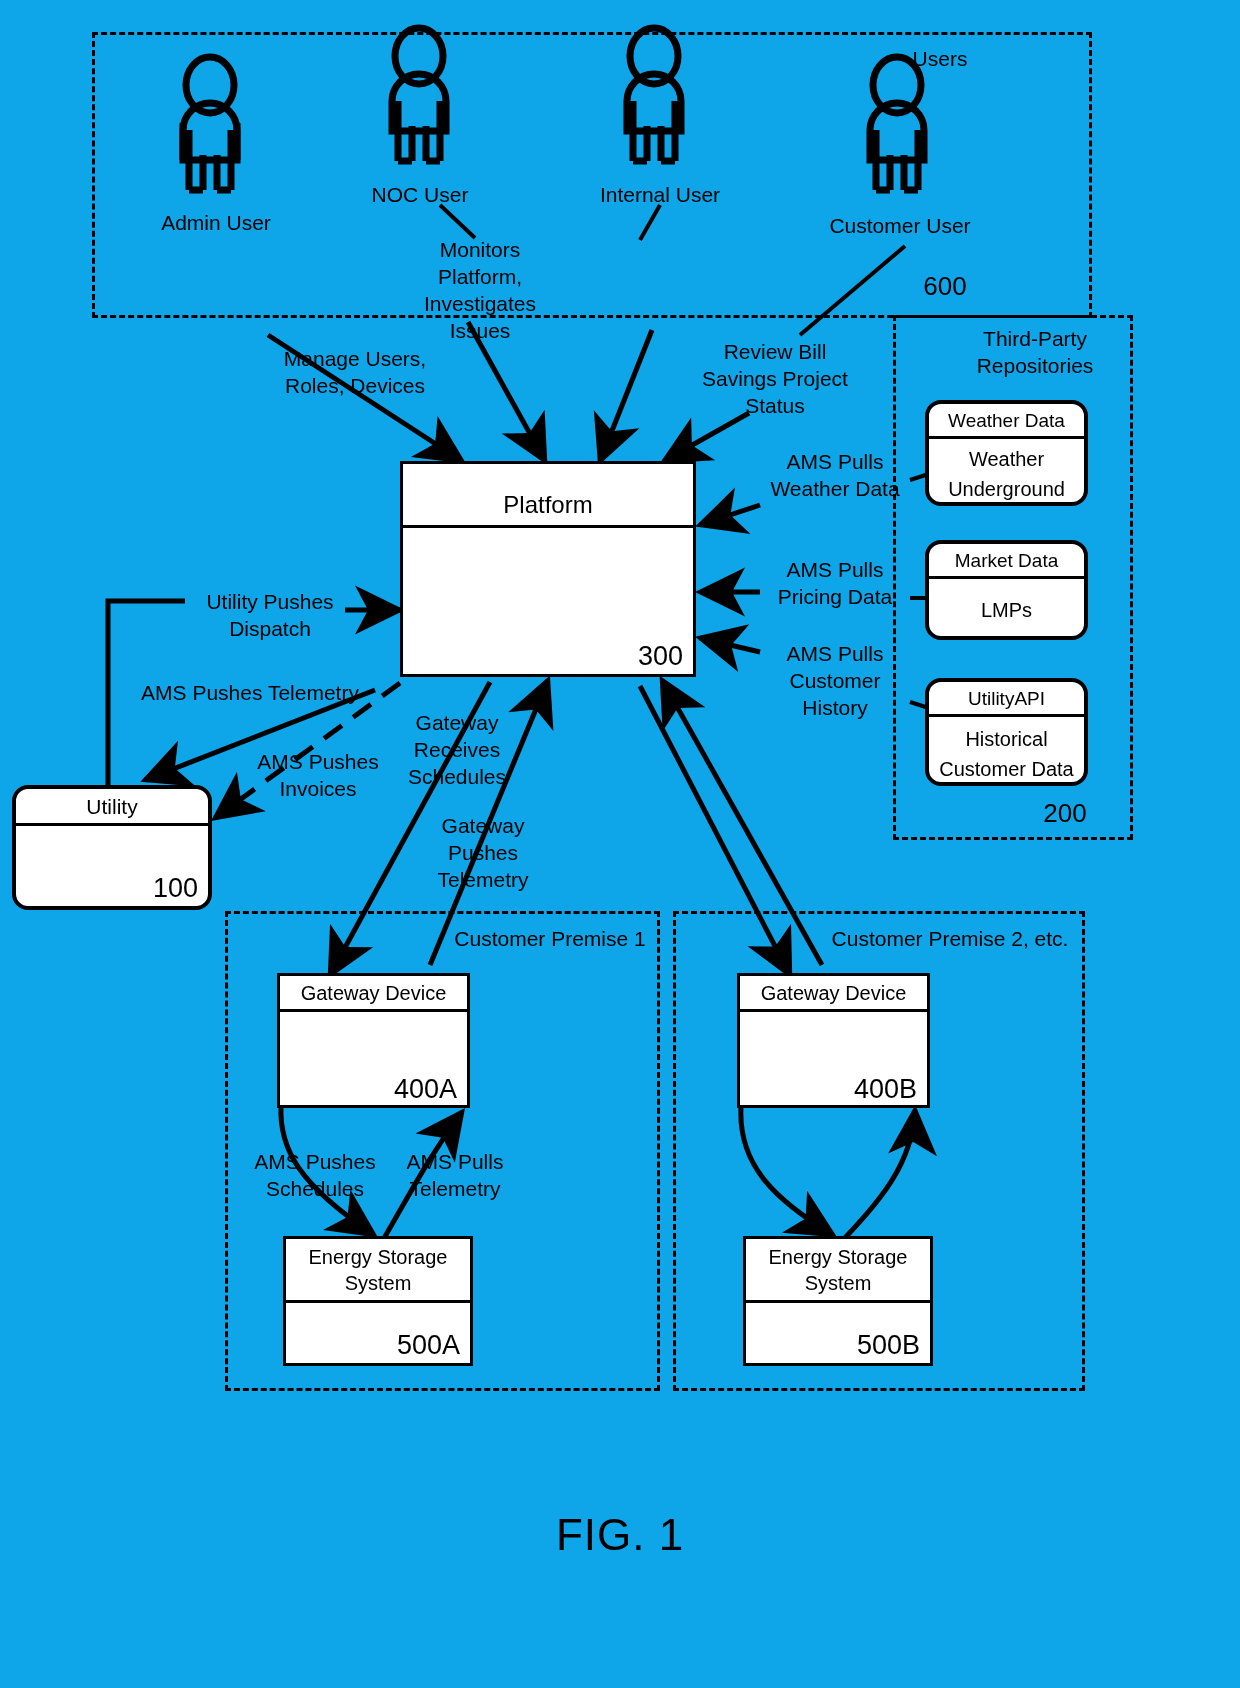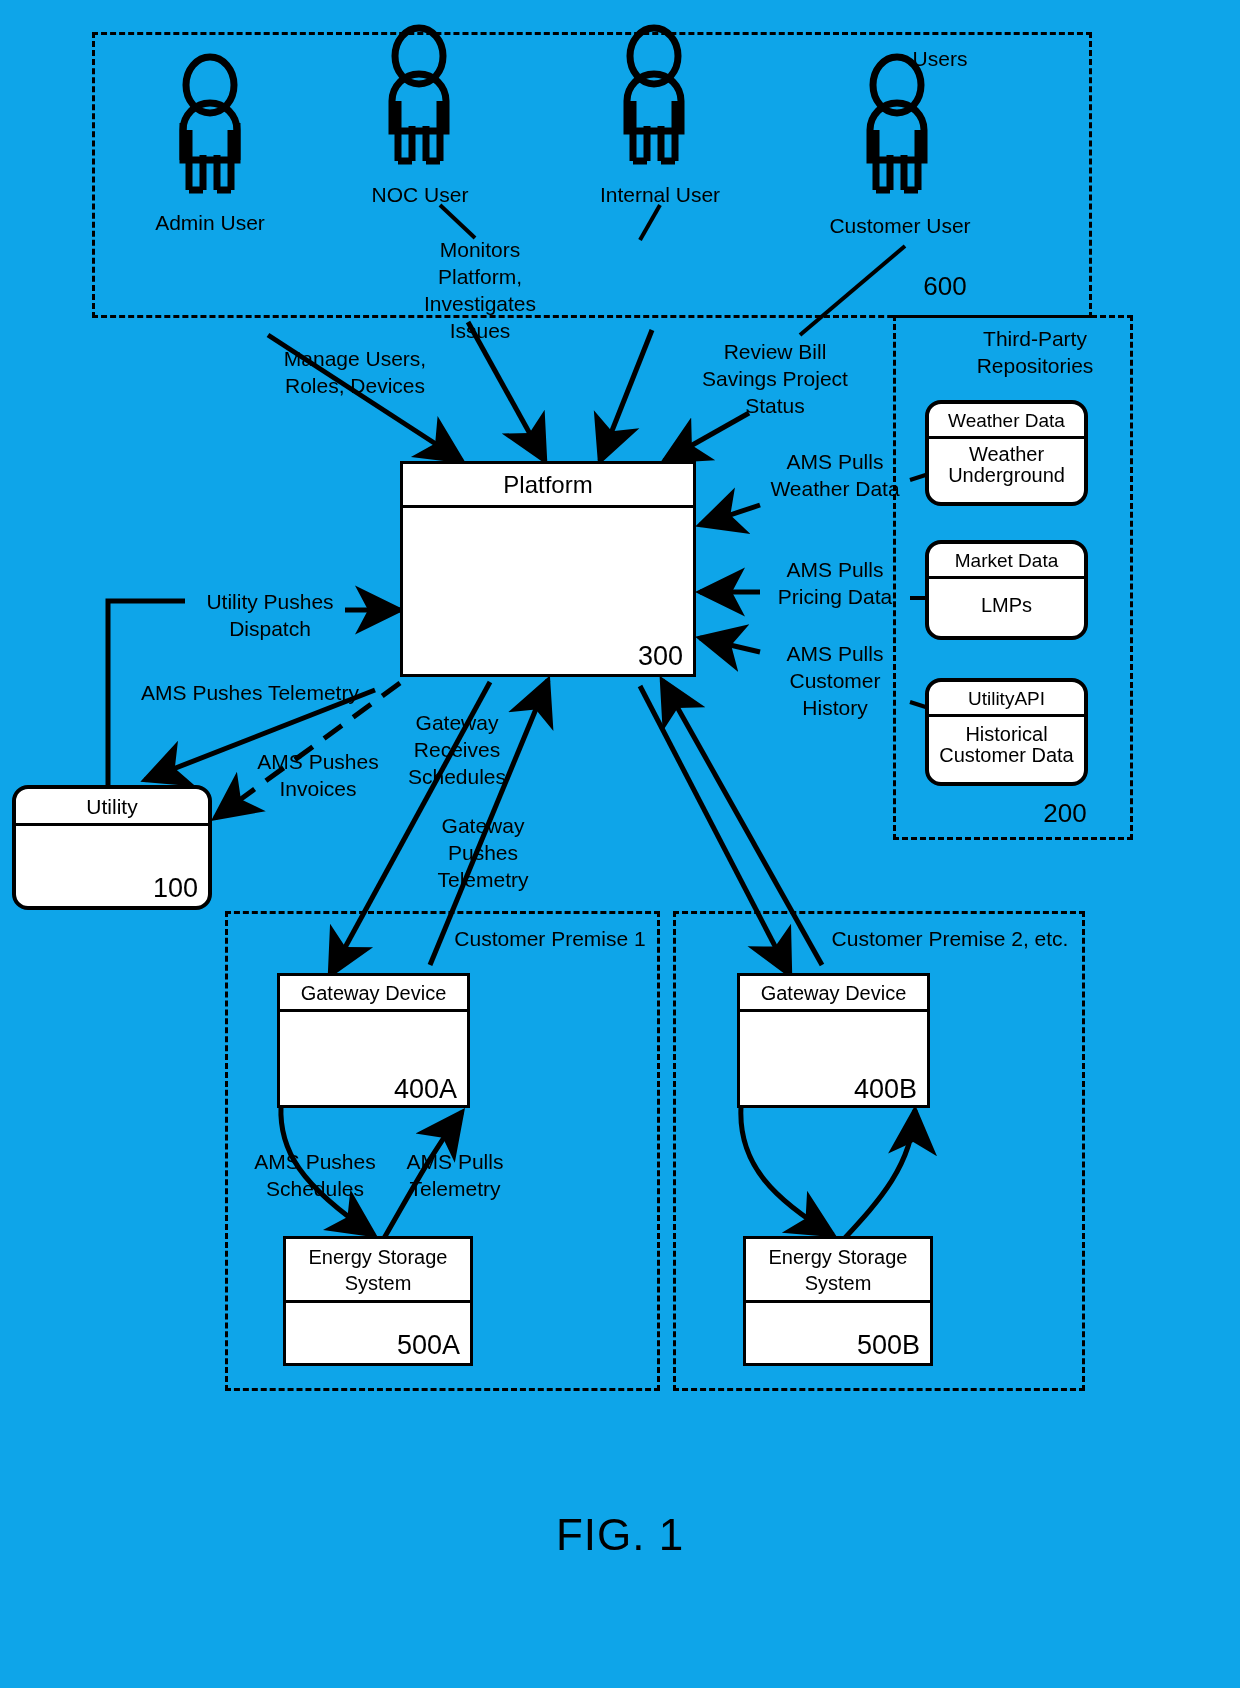--- a/index.html
+++ b/index.html
@@ -70,21 +70,21 @@
     font-size: 21px;
     line-height: 1;
     padding: 7px 0 6px 0;
   }
   .hdr.round { border-bottom: 3px solid #000; }
   .bodytext {
     position: absolute;
     left: 0; right: 0;
     text-align: center;
     font-size: 21px;
-    line-height: 21px;
+    line-height: 30px;
   }
   .cornernum {
     position: absolute;
     right: 10px;
     bottom: 2px;
     font-size: 27px;
   }
 </style>
 </head>
 <body>
@@ -188,37 +188,37 @@
     <path d="M281,1106 C279,1150 300,1185 374,1235" stroke="#000" stroke-width="5" fill="none" marker-end="url(#ah)"></path>
     <path d="M383,1240 C412,1190 430,1155 462,1112" stroke="#000" stroke-width="5" fill="none" marker-end="url(#ah)"></path>
 
     <path d="M741,1107 C738,1165 775,1200 833,1235" stroke="#000" stroke-width="5" fill="none" marker-end="url(#ah)"></path>
     <path d="M843,1240 C880,1200 912,1165 915,1110" stroke="#000" stroke-width="5" fill="none" marker-end="url(#ah)"></path>
   </svg>
 
   <div class="lbl" style="left:880px; top:45px; width:120px;">Users</div>
   <div class="lbl num" style="left:890px; top:273px; width:110px;">600</div>
 
-  <div class="lbl" style="left:120px; top:209px; width:180px;">Admin User</div>
+  <div class="lbl" style="left:126px; top:209px; width:180px;">Admin User</div>
   <div class="lbl" style="left:340px; top:181px; width:160px;">NOC User</div>
   <div class="lbl" style="left:570px; top:181px; width:180px;">Internal User</div>
   <div class="lbl" style="left:805px; top:212px; width:190px;">Customer User</div>
 
   <div class="lbl" style="left:265px; top:345px; width:180px;">Manage Users,
 Roles, Devices</div>
   <div class="lbl" style="left:410px; top:236px; width:140px;">Monitors
 Platform,
 Investigates
 Issues</div>
   <div class="lbl" style="left:690px; top:338px; width:170px;">Review Bill
 Savings Project
 Status</div>
 
   <div class="solidbox" style="left:400px; top:461px; width:296px; height:216px;">
-    <div class="hdr" style="font-size:24px; padding:9px 0 8px 0;">Platform</div>
+    <div class="hdr" style="font-size:24px; padding:9px 0 8px 0;margin-top:20px;">Platform</div>
     <div class="cornernum">300</div>
   </div>
 
   <div class="roundbox" style="left:12px; top:785px; width:200px; height:125px;">
     <div class="hdr round">Utility</div>
     <div class="cornernum">100</div>
   </div>
 
   <div class="lbl" style="left:180px; top:588px; width:180px;">Utility Pushes
 Dispatch</div>

